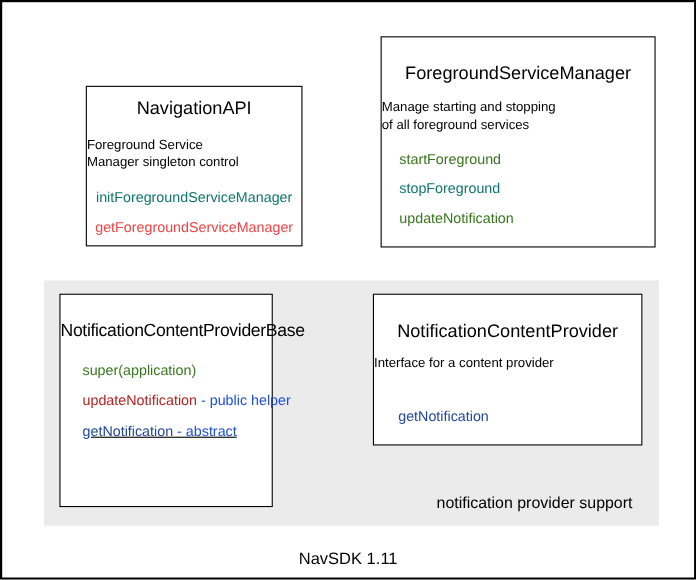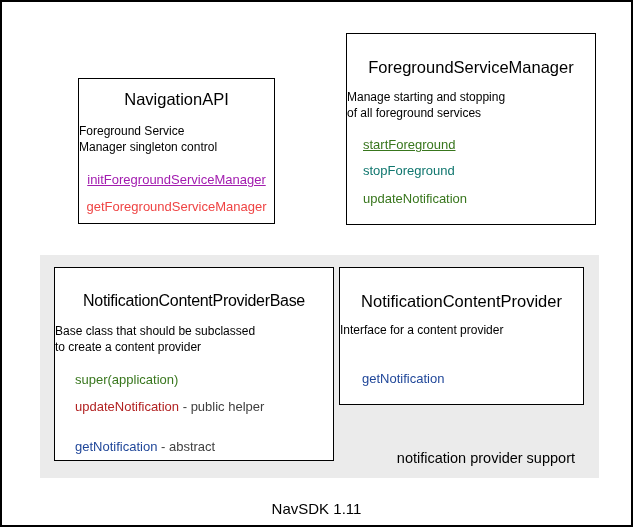--- a/index.html
+++ b/index.html
@@ -30,43 +30,43 @@
     font-size:12px;
     line-height:16px;
     text-align:left;
   }
   .method{
     font-size:13px;
     line-height:18px;
     white-space:nowrap;
   }
   .centered .method{text-align:center;}
-  .suffix{color:#404040;}
+  .suffix{color:#1d4ed8;}
   
   .box-nav {left:76px; top:76px; width:197px; height:146px;}
   .box-fsm {left:344px; top:31px; width:250px; height:192px;}
-  .box-ncpb{left:52px; top:265px; width:280px; height:194px;}
+  .box-ncpb{left:52px; top:265px; width:194px; height:194px;}
   .box-ncp {left:337px; top:265px; width:245px; height:138px;}
   
   .box-nav  .box-title{margin-top:9px;}
   .box-nav  .box-desc{margin-top:13px;}
   .box-nav  .m1{margin-top:16px;}
   .box-nav  .m2{margin-top:9px;}
   .box-fsm  .box-title{margin-top:22px;}
   .box-fsm  .box-desc{margin-top:11px;}
   .box-fsm  .methods{padding-left:16px;}
-  .box-fsm  .m1{margin-top:15px;text-decoration:underline;}
+  .box-fsm  .m1{margin-top:15px;}
   .box-fsm  .m2{margin-top:8px;}
   .box-fsm  .m3{margin-top:10px;}
   .box-ncpb .box-title{margin-top:22px;}
   .box-ncpb .box-desc{margin-top:11px;}
   .box-ncpb .methods{padding-left:20px;}
   .box-ncpb .m1{margin-top:16px;}
   .box-ncpb .m2{margin-top:9px;}
-  .box-ncpb .m3{margin-top:22px;}
+  .box-ncpb .m3{margin-top:10px;text-decoration:underline;}
   .box-ncp  .box-title{margin-top:22px;}
   .box-ncp  .box-desc{margin-top:10px;}
   .box-ncp  .methods{padding-left:22px;}
   .box-ncp  .m1{margin-top:32px;}
   
   .panel{
     position:absolute;
     left:38px; top:253px;
     width:559px; height:223px;
   }
@@ -91,44 +91,40 @@
     <div class="panel-label">notification provider support</div>
   </div>
 
   <div class="box box-nav">
     <div class="box-title">NavigationAPI</div>
     <div class="box-desc">
       <div>Foreground Service</div>
       <div>Manager singleton control</div>
     </div>
     <div class="methods centered">
-      <div class="method m1" style="color: #a21caf; text-decoration: underline;">initForegroundServiceManager</div>
+      <div class="method m1" style="color: #0f766e;">initForegroundServiceManager</div>
       <div class="method m2" style="color: #ef4444;">getForegroundServiceManager</div>
     </div>
   </div>
 
   <div class="box box-fsm">
     <div class="box-title">ForegroundServiceManager</div>
     <div class="box-desc">
       <div>Manage starting and stopping</div>
       <div>of all foreground services</div>
     </div>
     <div class="methods">
       <div class="method m1" style="color: rgb(56, 118, 29);">startForeground</div>
       <div class="method m2" style="color: #0f766e;">stopForeground</div>
       <div class="method m3" style="color: rgb(56, 118, 29);">updateNotification</div>
     </div>
   </div>
 
   <div class="box box-ncpb">
     <div class="box-title title-tight">NotificationContentProviderBase</div>
-    <div class="box-desc">
-      <div>Base class that should be subclassed</div>
-      <div>to create a content provider</div>
-    </div>
     <div class="methods">
       <div class="method m1"><span style="color: rgb(56, 118, 29);">super(application)</span></div>
       <div class="method m2"><span style="color: rgb(178, 34, 34);">updateNotification</span><span class="suffix"> - public helper</span></div>
       <div class="method m3"><span style="color: rgb(31, 70, 153);">getNotification</span><span class="suffix"> - abstract</span></div>
     </div>
   </div>
 
   <div class="box box-ncp">
     <div class="box-title">NotificationContentProvider</div>
     <div class="box-desc">

